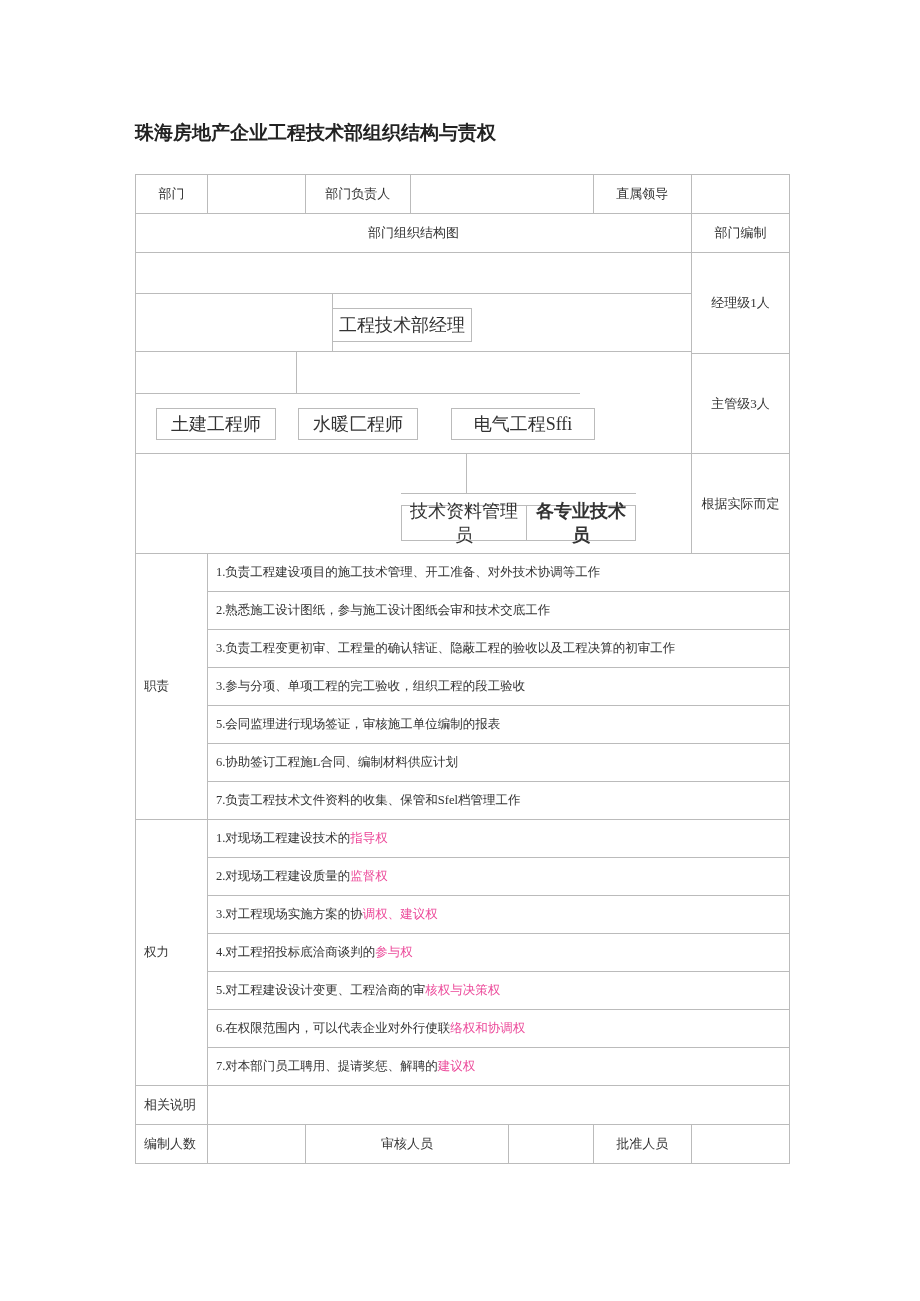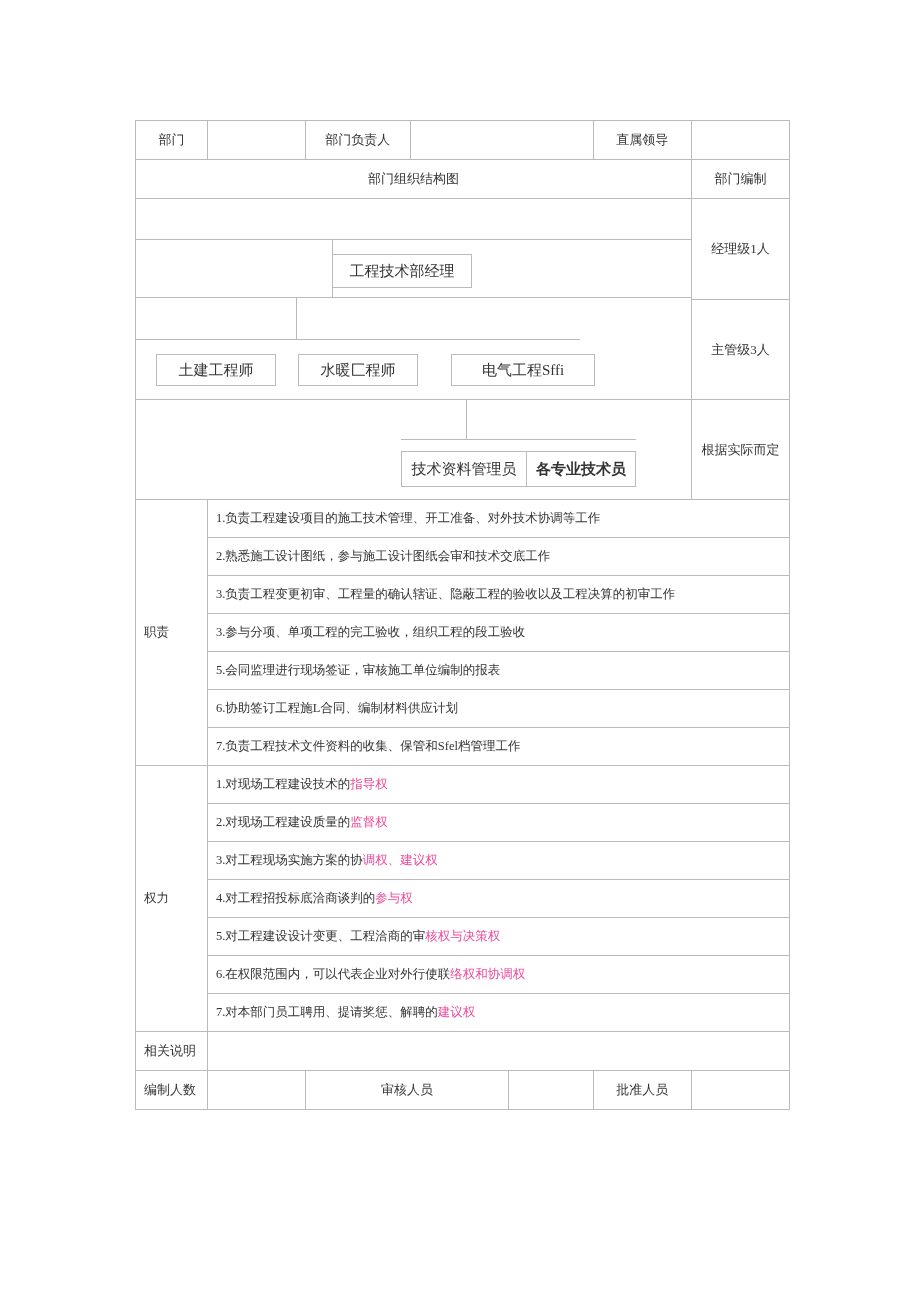--- a/index.html
+++ b/index.html
@@ -41,21 +41,21 @@
     padding: 0;
     border-right: none;
   }
   .org-right-col {
     border-left: 1px solid #bbb;
   }
   .org-box {
     position: absolute;
     border: 1px solid #bbb;
     background: #fff;
-    font-size: 15px;
+    font-size: 18px;
     display: flex;
     align-items: center;
     justify-content: center;
     padding: 8px 4px;
   }
   .org-line {
     position: absolute;
     background: #bbb;
   }
   .link { color: #ec4899; }
@@ -77,20 +77,21 @@
     display: flex;
     align-items: center;
     justify-content: center;
   }
   .right-sub:first-child { border-top: none; height: 100px; }
 </style>
 </head>
 <body>
 
 <div class="page">
+  <div class="title">珠海房地产企业工程技术部组织结构与责权</div>
 
   <table>
     <colgroup>
       <col style="width:11%">
       <col style="width:15%">
       <col style="width:16%">
       <col style="width:15%">
       <col style="width:13%">
       <col style="width:15%">
       <col style="width:15%">

